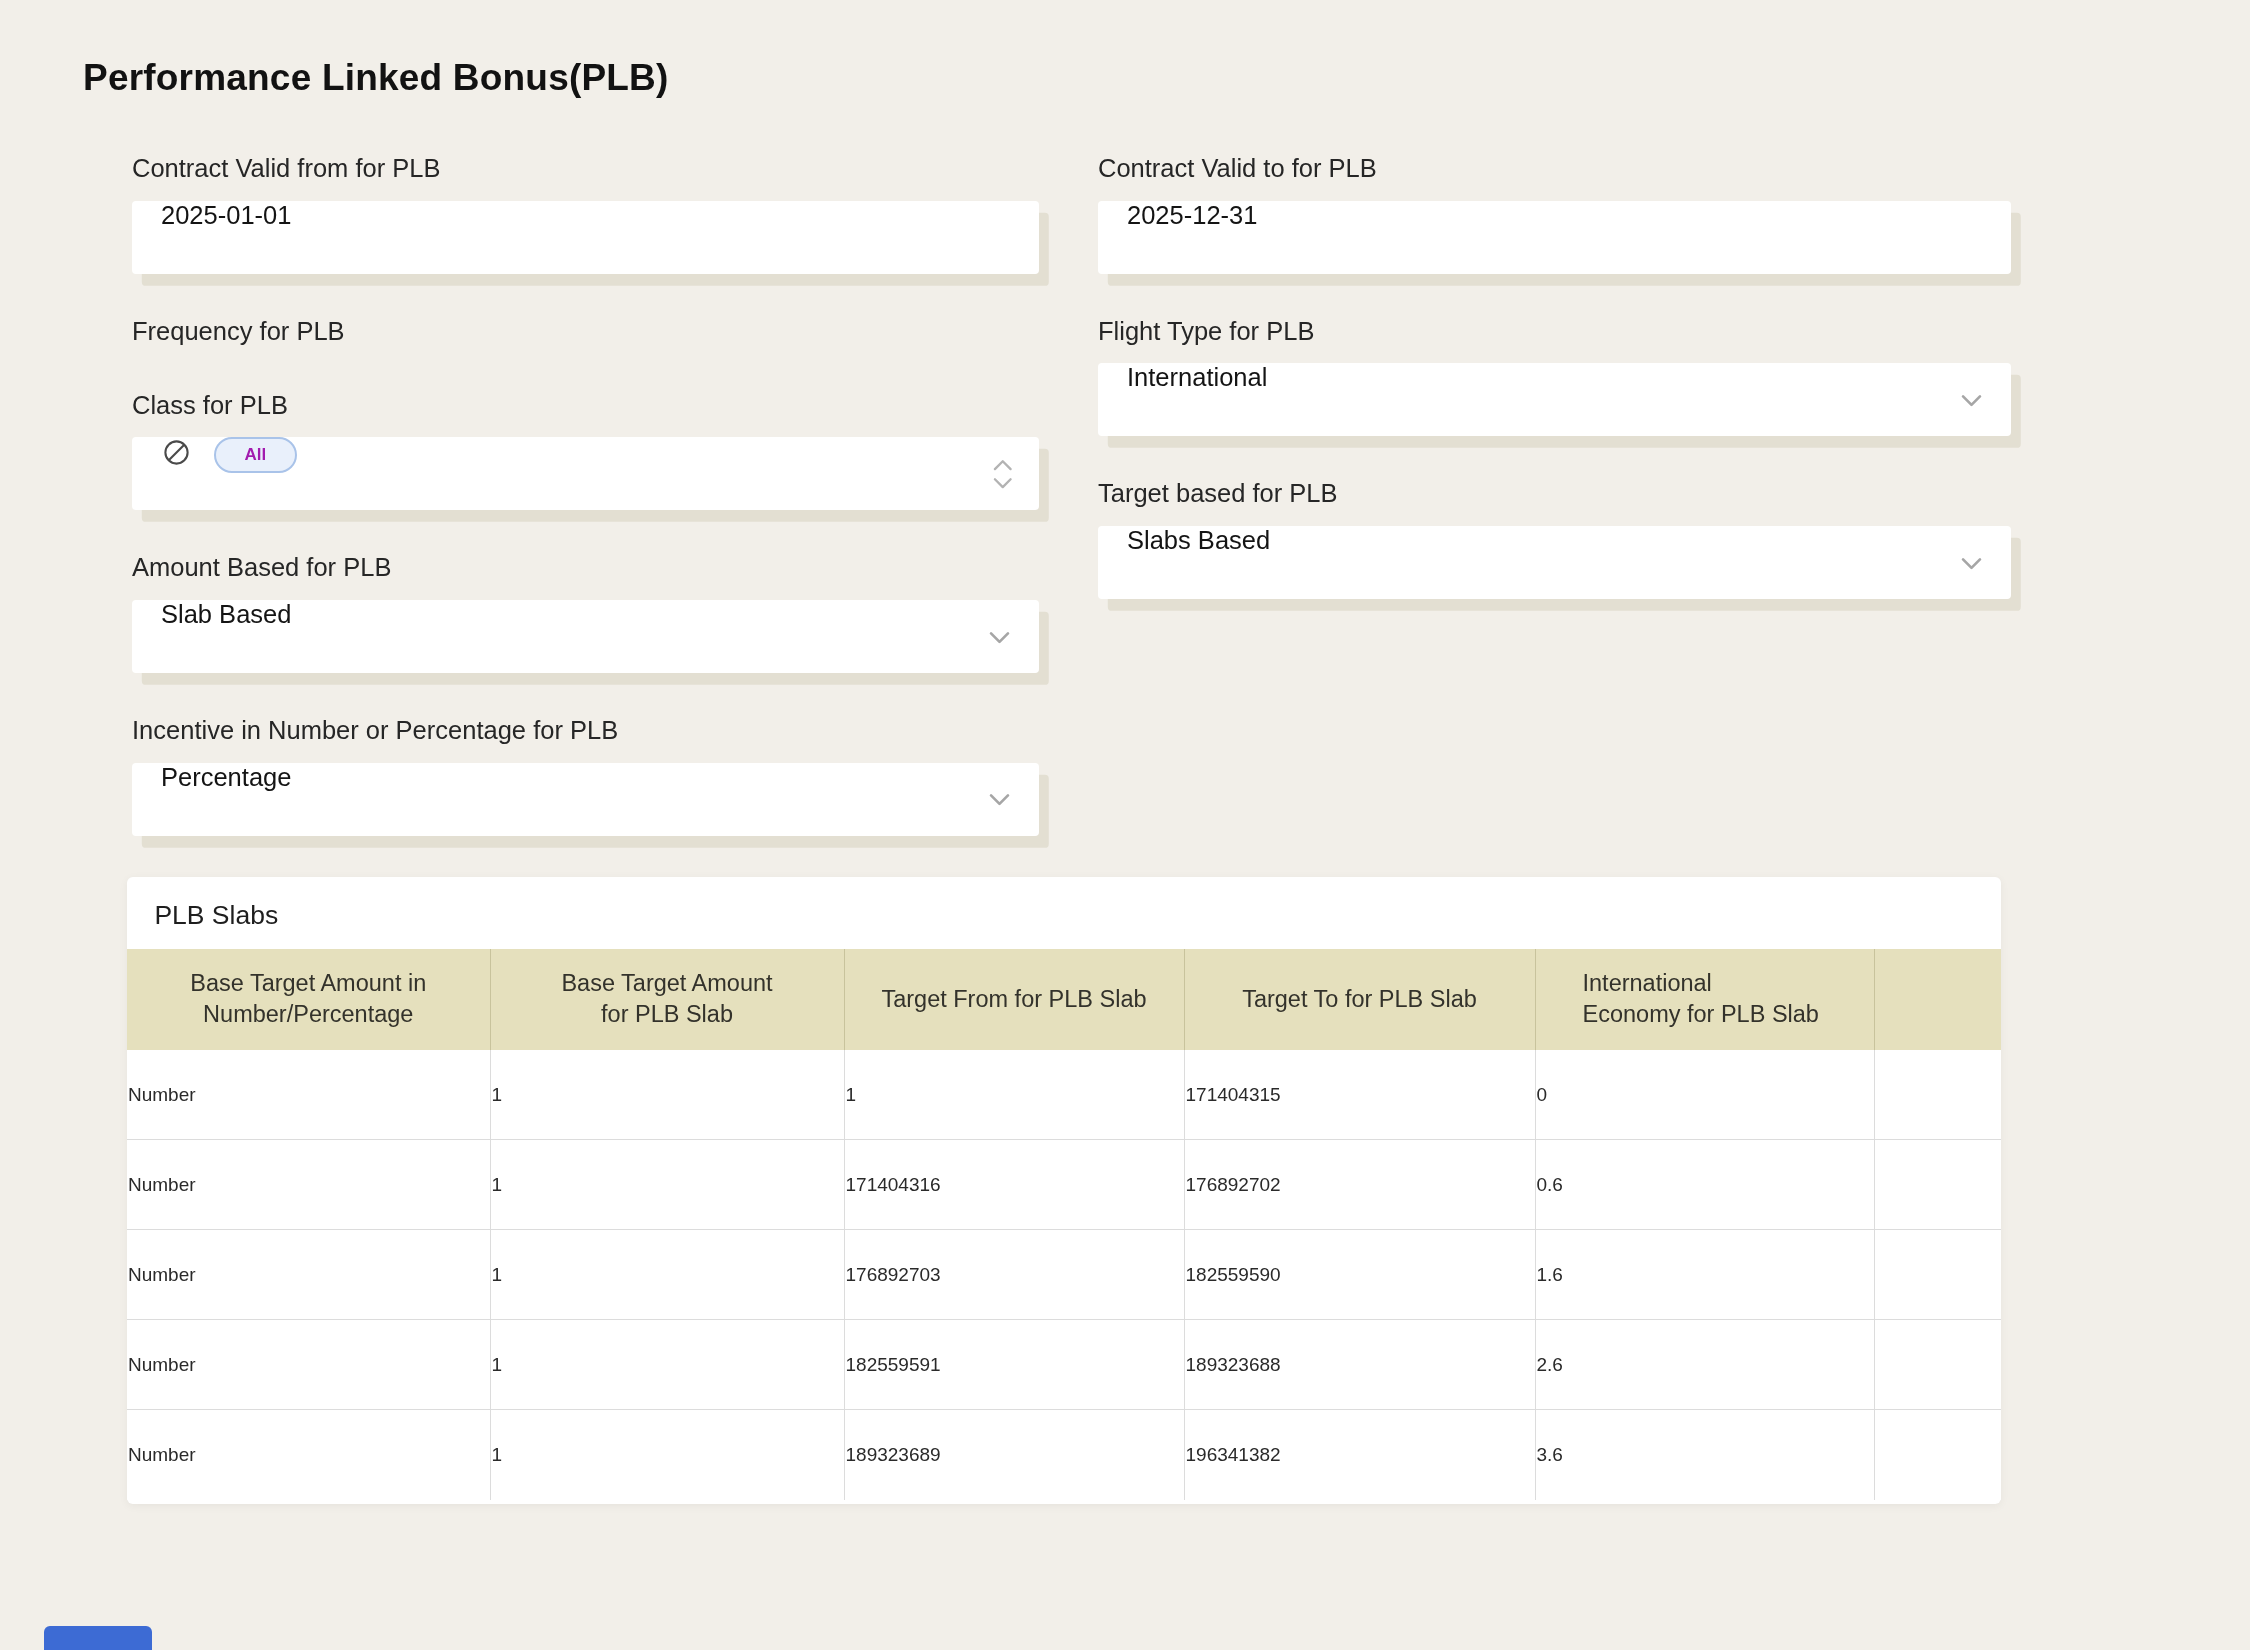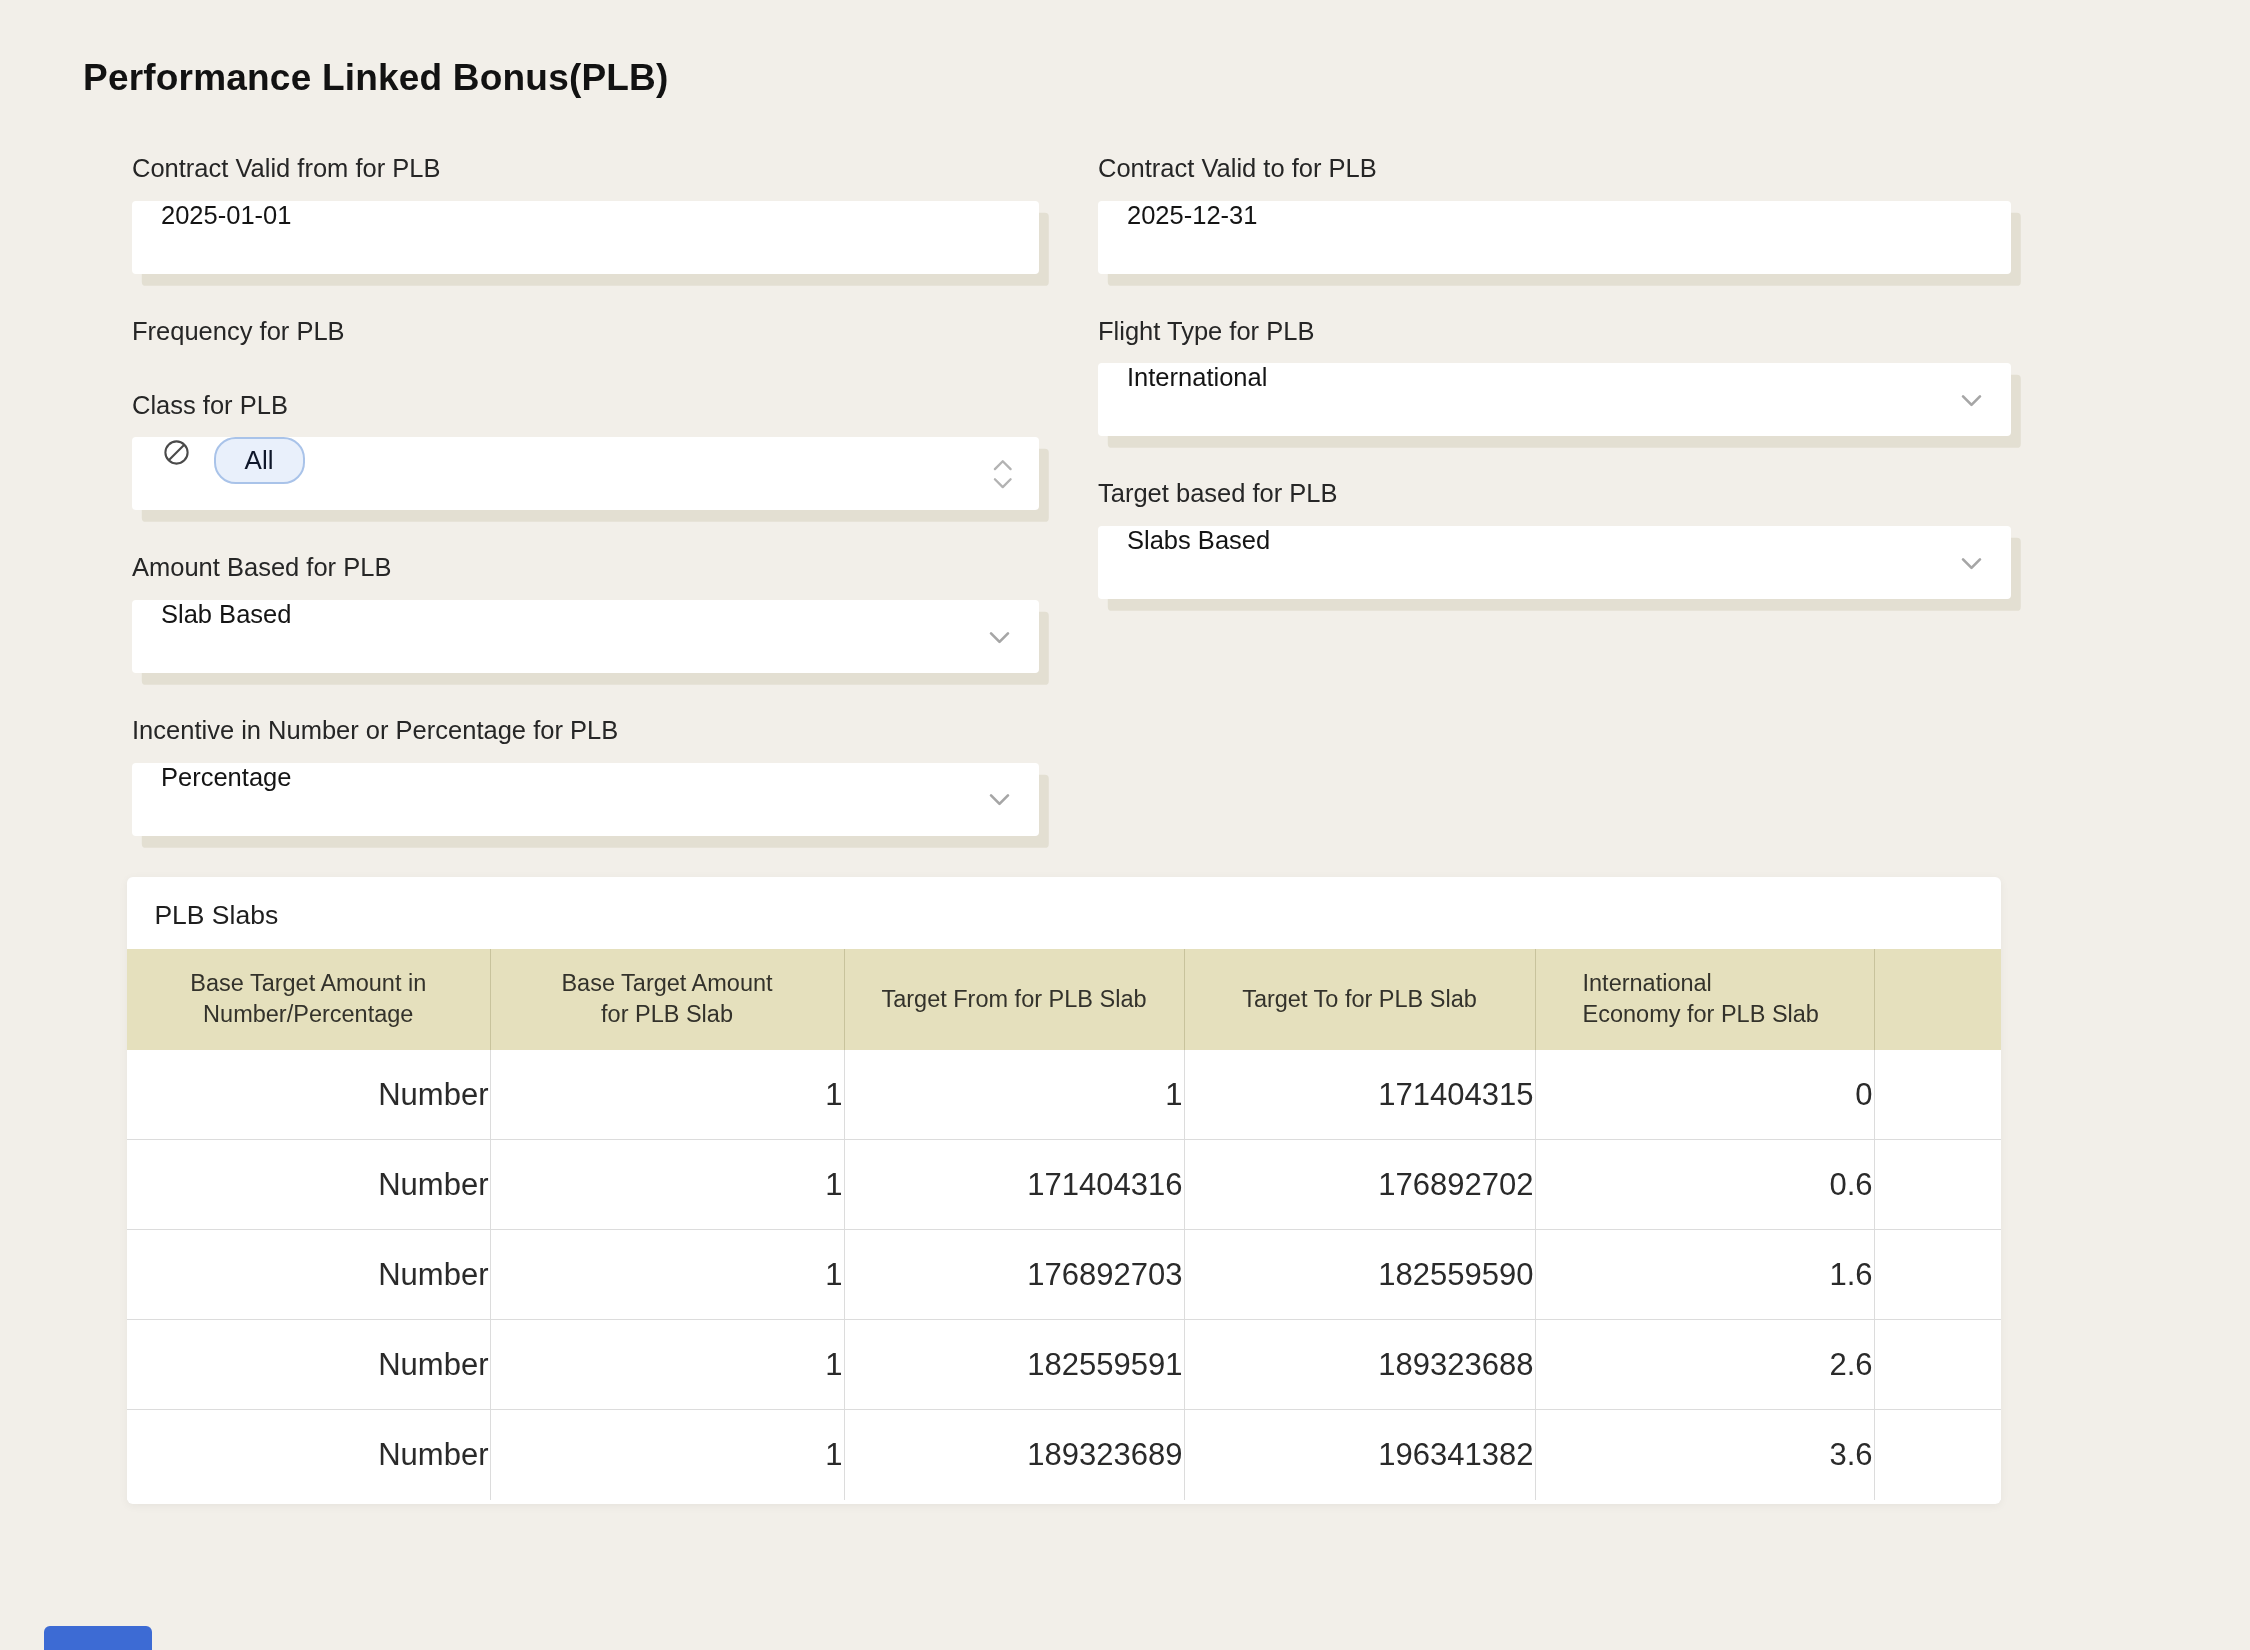--- a/index.html
+++ b/index.html
@@ -37,21 +37,21 @@
     display:flex;flex-direction:column;align-items:center;gap:2px;
   }
   .chev-sm{width:25.5px;height:15.7px;display:block;}
   .slash{width:31px;height:31px;flex:0 0 auto;}
   .chip{
     margin-left:21.6px;
     background:var(--chip-bg,#e9f0fb);
     border:2px solid var(--chip-border,#a9c3e9);
     border-radius:21.6px;
     padding:5.9px 29px;
-    font-size:26px;color:#0f172a;font-weight:400;
+    font-size:17px;color:#a21caf;font-weight:700;
   }
   .card{
     margin-left:44px;margin-top:0;
     width:1874px;height:627px;
     background:#ffffff;border-radius:5.9px;
     box-shadow:0 2px 9.8px rgba(0,0,0,0.05);
     overflow:hidden;
   }
   .card-title{
     padding:23.5px 0 17.6px 27.4px;
@@ -67,21 +67,21 @@
     text-align:center;vertical-align:middle;
     white-space:pre-line;line-height:31px;
     padding:0 19.6px;
   }
   table.slabs th + th{border-left:1px solid #c8c39c;}
   table.slabs th.c2{padding:0 54px;}
   table.slabs th.c5{text-align:left;padding-left:47px;padding-right:29px;}
   table.slabs td{
     height:90px;box-sizing:border-box;
     background:#ffffff;
-    font-size:31px;color:#2a2a2a;text-align:right;vertical-align:middle;
+    font-size:19px;color:#2a2a2a;text-align:left;vertical-align:middle;
     border-top:1px solid #dcdcdc;
   }
   table.slabs td + td{border-left:1px solid #dcdcdc;}
   table.slabs tbody tr:first-child td{border-top:none;}
   .blue-strip{
     position:absolute;left:44px;bottom:0;
     width:108px;height:25.5px;
     background:var(--accent-blue,#3d6bd4);
     border-radius:5.9px 5.9px 0 0;
     cursor:pointer;

